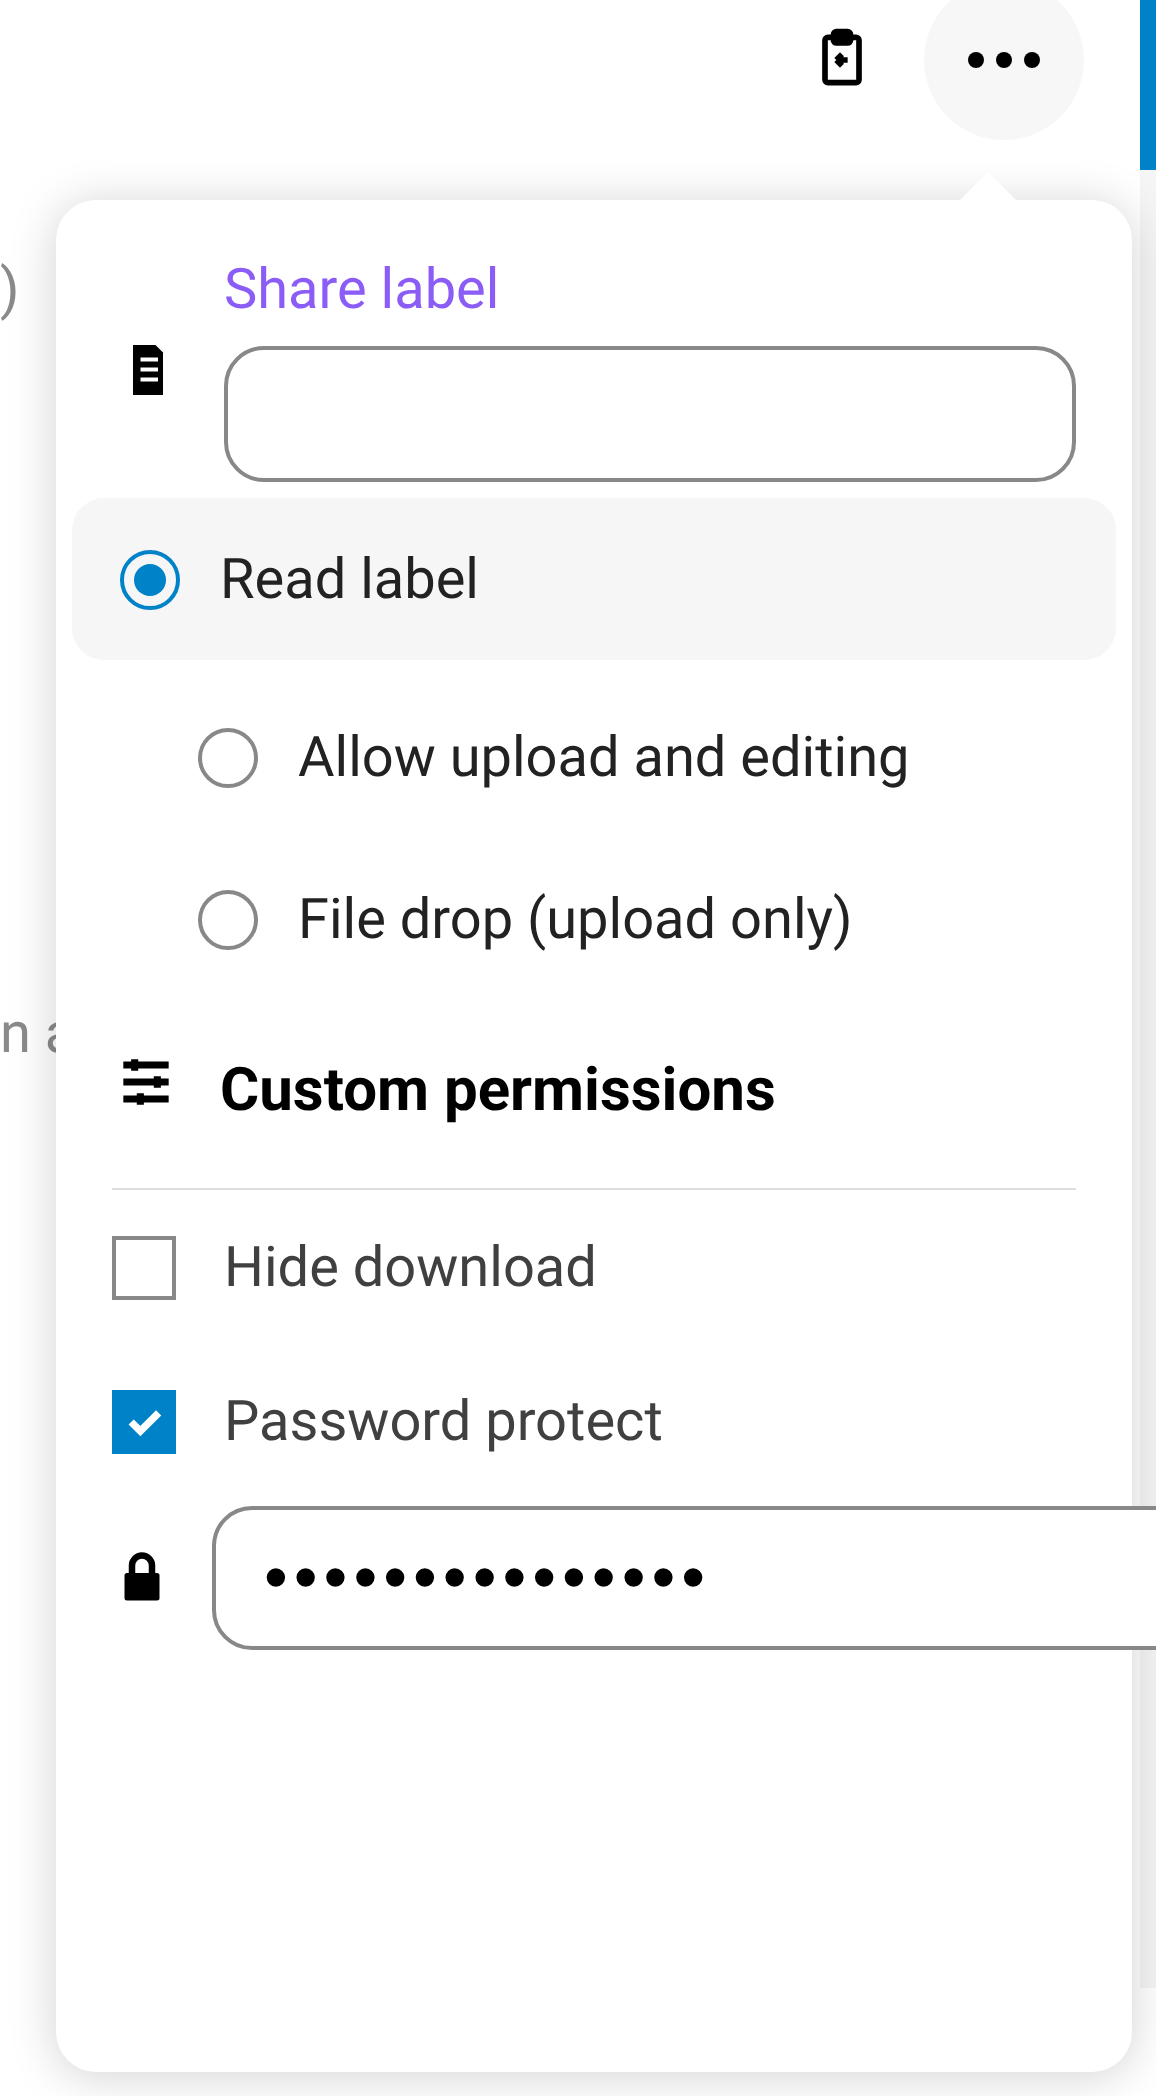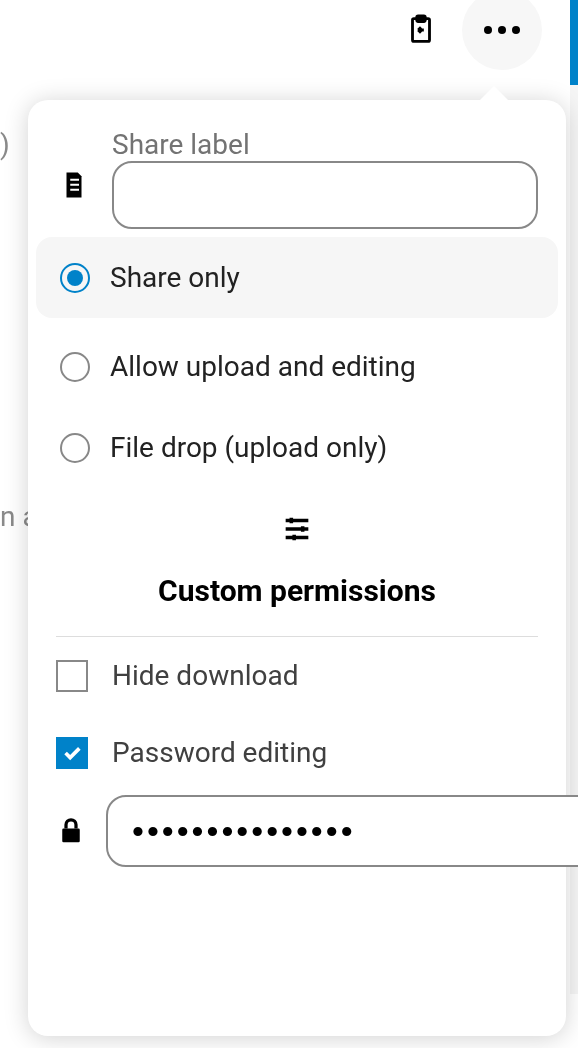--- a/index.html
+++ b/index.html
@@ -93,41 +93,43 @@
   .leading-icon {
     width: 36px;
     display:flex;
     justify-content:center;
     padding-top: 42px;
   }
   .leading-icon svg { width: 30px; height: 30px; }
   .label-col { flex:1; }
   .field-label {
     font-size: 28px;
-    color: #737373;
+    color: #8b5cf6;
+    margin-bottom: 12px;
     text-align: left;
   }
   .text-input {
     width: 100%;
     height: 68px;
     border: 2px solid #888;
     border-radius: 20px;
     font-size: 28px;
     padding: 0 24px;
     outline: none;
     background: #fff;
   }
 
   .option {
     display:flex;
     align-items:center;
     gap: 20px;
     padding: 24px 28px;
     font-size: 28px;
     color: #222;
+    margin-left: 39px;
   }
   .option.selected {
     background: #f6f6f6;
     border-radius: 16px;
     margin: 8px;
     padding: 24px 20px;
   }
   .radio {
     width: 30px; height: 30px;
     border: 2px solid #888;
@@ -144,21 +146,20 @@
   }
 
   .custom-row {
     display:flex;
     align-items:center;
     gap: 20px;
     padding: 24px 28px 28px 28px;
     font-size: 30px;
     font-weight: 700;
     color: #000;
-    flex-direction: column;
   }
   .custom-row svg { width: 34px; height: 34px; }
 
   .divider {
     height: 1px;
     background: #ddd;
     margin: 0 28px;
   }
 
   .check-row {
@@ -253,21 +254,21 @@
       </span>
       <div class="label-col">
         <div class="field-label">Share label</div>
         <input class="text-input" type="text" value="" style="">
       </div>
     </div>
   </div>
 
   <div class="option selected">
     <span class="radio checked"></span>
-    <span>Share only</span>
+    <span>Read label</span>
   </div>
 
   <div class="option">
     <span class="radio"></span>
     <span>Allow upload and editing</span>
   </div>
 
   <div class="option">
     <span class="radio"></span>
     <span>File drop (upload only)</span>
@@ -289,21 +290,21 @@
     <span class="checkbox"></span>
     <span>Hide download</span>
   </div>
 
   <div class="check-row">
     <span class="checkbox checked">
       <svg viewBox="0 0 24 24" fill="none" stroke-width="4">
           <path d="M5 12l5 5L20 7"></path>
         </svg>
     </span>
-    <span>Password editing</span>
+    <span>Password protect</span>
   </div>
 
   <div class="pwd-row">
     <span class="leading-icon">
       <svg viewBox="0 0 24 24" fill="#000" width="26" height="26">
           <rect x="5" y="10" width="14" height="11" rx="1"></rect>
           <path d="M8 10V7a4 4 0 0 1 8 0v3" fill="none" stroke="#000" stroke-width="2.6"></path>
         </svg>
     </span>
     <input class="pwd-input" type="password" value="•••••••••••••••" style="">

